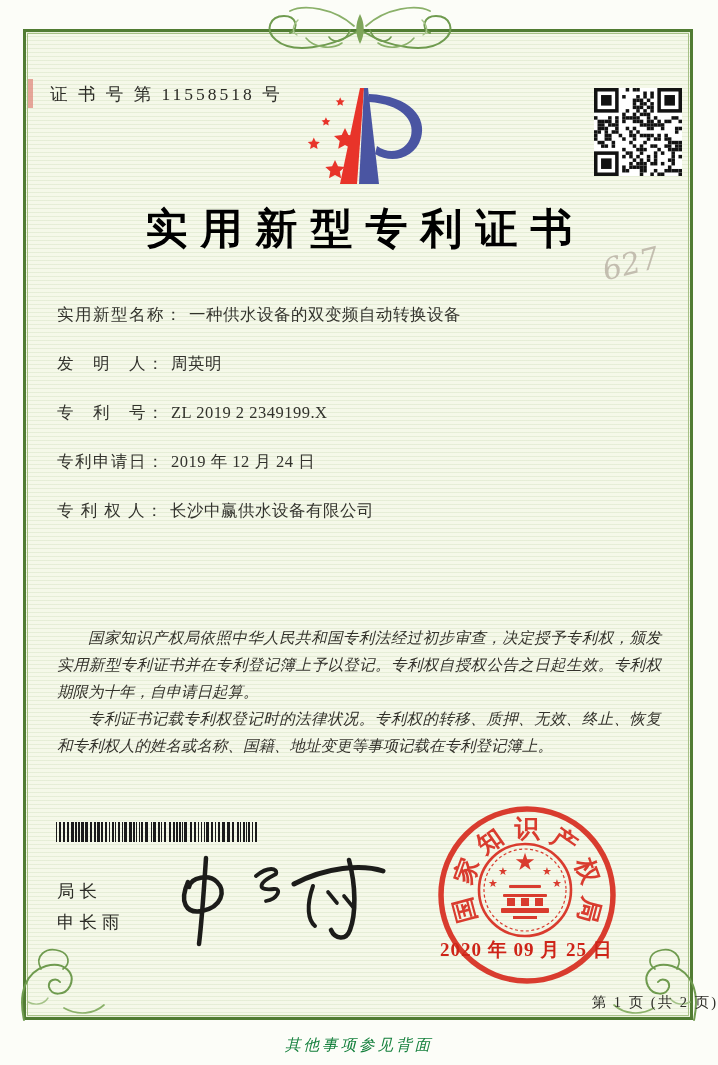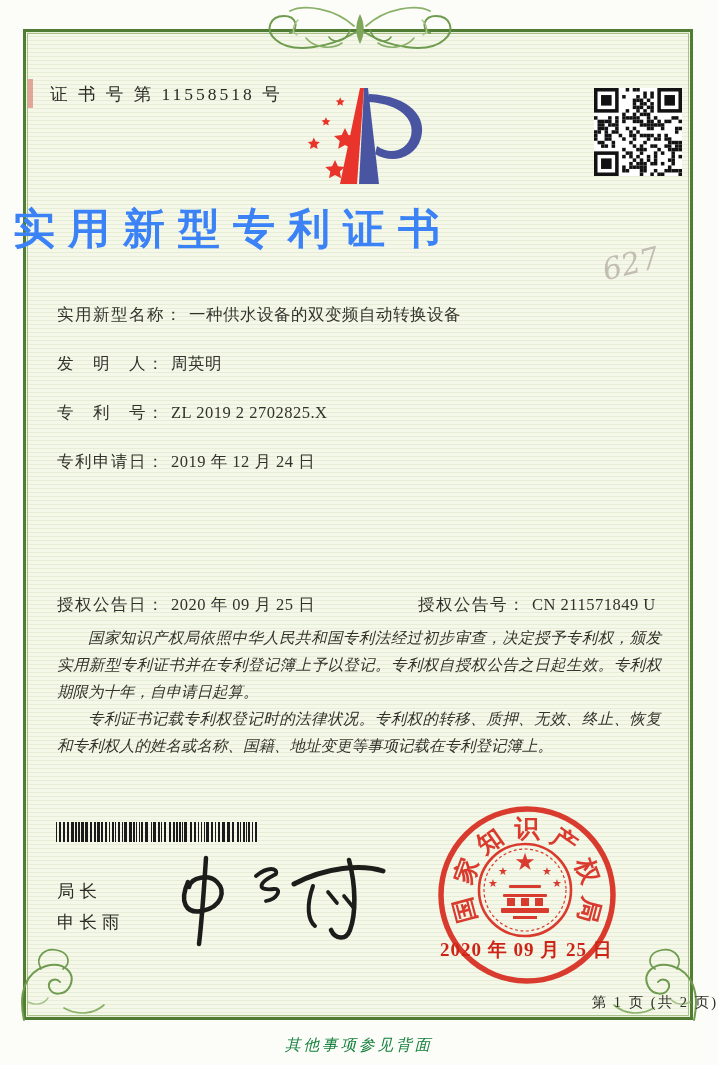--- a/index.html
+++ b/index.html
@@ -37,22 +37,22 @@
     font-size:17.5px;letter-spacing:3px;color:#2b2b26;font-weight:500;
   }
   .scan-mark{
     position:absolute;left:28px;top:79px;width:5px;height:29px;
     background:#e08a7d;opacity:.75;
   }
   .logo{position:absolute;left:285px;top:80px;width:152px;height:114px;}
   .qr{position:absolute;left:594px;top:88px;width:88px;height:88px;}
   .title{
     position:absolute;left:0;right:0;top:201px;
-    font-size:42px;font-weight:900;
-    letter-spacing:13px;text-indent:13px;color:#3b82f6;
+    text-align:center;font-size:42px;font-weight:900;
+    letter-spacing:13px;text-indent:13px;color:#000000;
   }
   .pencil{
     position:absolute;left:602px;top:246px;
     font-size:30px;color:#b8b0a3;opacity:.8;
     font-style:italic;transform:rotate(-14deg);
     font-family:"DejaVu Serif",serif;
   }
   .field{
     position:absolute;left:57px;width:606px;
     font-size:16.5px;line-height:23px;color:#32322c;white-space:nowrap;
@@ -350,30 +350,27 @@
 
   <div class="pencil">627</div>
 
   <div class="field f1">
     <span class="lbl">实用新型名称：</span><span class="val">一种供水设备的双变频自动转换设备</span>
   </div>
   <div class="field f2">
     <span class="lbl">发　明　人：</span><span class="val">周英明</span>
   </div>
   <div class="field f3">
-    <span class="lbl">专　利　号：</span><span class="val">ZL 2019 2 2702825.X</span>
+    <span class="lbl">专　利　号：</span><span class="val">ZL 2019 2 2349199.X</span>
   </div>
   <div class="field f4">
     <span class="lbl">专利申请日：</span><span class="val">2019 年 12 月 24 日</span>
   </div>
-  <div class="field f7">
-    <span class="lbl">授权公告日：</span><span class="val">2020 年 09 月 25 日</span>
-    <span class="pair2">
-      <span class="lbl">授权公告号：</span><span class="val">CN 211571849 U</span>
-    </span>
+  <div class="field f5">
+    <span class="lbl">专 利 权 人：</span><span class="val">长沙中赢供水设备有限公司</span>
   </div>
 
   <div class="body-text">
     <p>国家知识产权局依照中华人民共和国专利法经过初步审查，决定授予专利权，颁发实用新型专利证书并在专利登记簿上予以登记。专利权自授权公告之日起生效。专利权期限为十年，自申请日起算。</p>
     <p>专利证书记载专利权登记时的法律状况。专利权的转移、质押、无效、终止、恢复和专利权人的姓名或名称、国籍、地址变更等事项记载在专利登记簿上。</p>
   </div>
 
   <svg class="barcode" viewBox="0 0 204 20" preserveAspectRatio="none" id="barcodeSvg">
       <rect x="0" y="0" width="1" height="20" fill="#1b1b1b"></rect>
       <rect x="3" y="0" width="2" height="20" fill="#1b1b1b"></rect>

